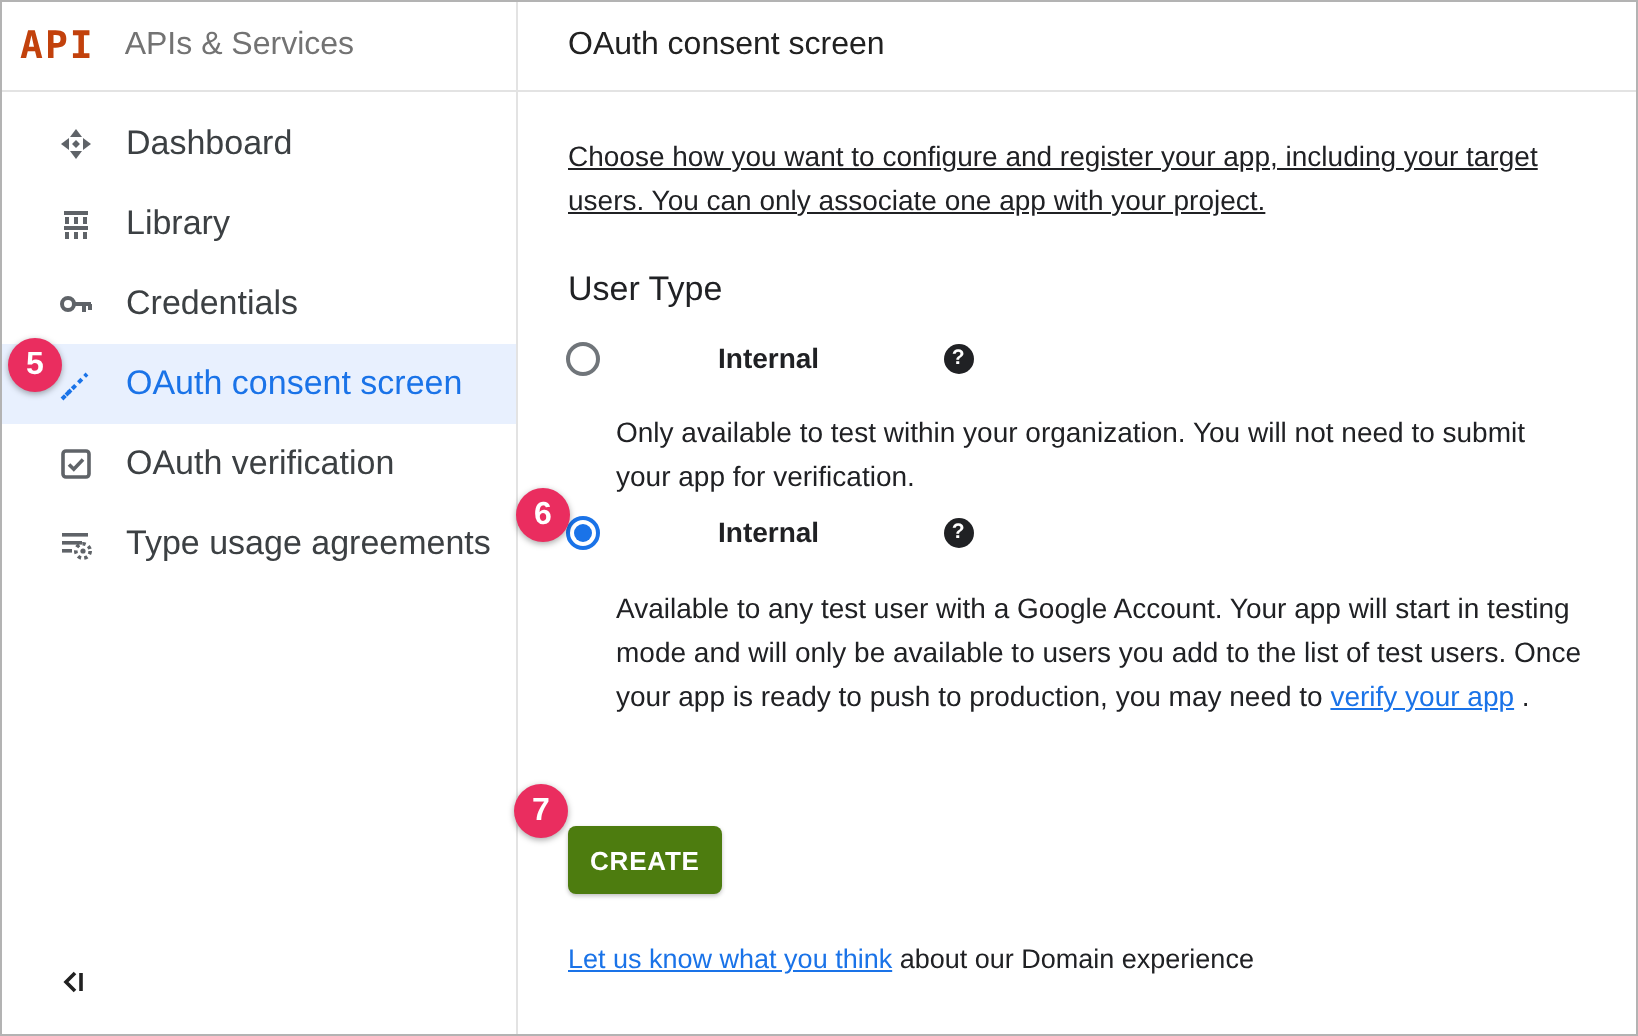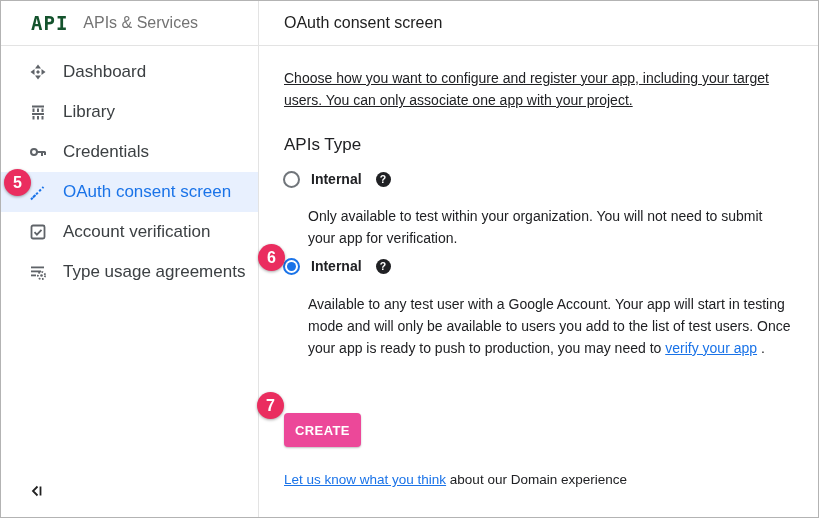--- a/index.html
+++ b/index.html
@@ -23,26 +23,26 @@
     background: #ffffff;
     border-right: 1px solid #e3e3e3;
   }
   .sidebar-header {
     height: 45px;
     border-bottom: 1px solid #e3e3e3;
     display: flex;
     align-items: center;
   }
   .logo {
-    margin-left: 30px;
+    margin-left: 9px;
     font-family: "DejaVu Sans Mono", monospace;
     font-weight: bold;
     font-size: 19px;
     letter-spacing: 1px;
-    color: #14532d;
+    color: #c2410c;
   }
   .app-title {
     margin-left: 15px;
     font-size: 16px;
     color: #737373;
   }
   .nav { margin-top: 6px; }
   .nav-item {
     height: 40px;
     display: flex;
@@ -97,20 +97,21 @@
     font-size: 17px;
     font-weight: normal;
     color: #202124;
   }
   .option-row {
     position: absolute;
     left: 282px;
     height: 20px;
     display: flex;
     align-items: center;
+    gap: 48px;
   }
   .row-internal { top: 168px; }
   .row-external { top: 255px; }
   .radio {
     width: 17px; height: 17px;
     border-radius: 50%;
     border: 2px solid #70757a;
     background: #fff;
     position: relative;
     cursor: pointer;
@@ -156,21 +157,21 @@
     color: #1a73e8;
     text-decoration: underline;
     cursor: pointer;
     text-align: center;
   }
   .create-btn {
     position: absolute;
     left: 283px; top: 412px;
     height: 34px;
     padding: 0 11px;
-    background: #ec4899;
+    background: #4d7c0f;
     color: #ffffff;
     border: none;
     border-radius: 4px;
     font-family: "Liberation Sans", sans-serif;
     font-size: 13px;
     font-weight: bold;
     letter-spacing: 0.4px;
     display: flex; align-items: center; justify-content: center;
     cursor: pointer;
     box-shadow: 0 1px 2px rgba(0,0,0,0.25);
@@ -263,21 +264,21 @@
         <span class="nav-label">OAuth consent screen</span>
       </div>
 
       <div class="nav-item">
         <span class="nav-icon">
           <svg width="18" height="18" viewBox="0 0 18 18">
             <rect x="2.5" y="2.5" width="13" height="13" rx="1.5" fill="none" stroke="#5f6368" stroke-width="1.8"></rect>
             <path d="m5.5 9.2 2.4 2.4 4.6-4.8" fill="none" stroke="#5f6368" stroke-width="1.8"></path>
           </svg>
         </span>
-        <span class="nav-label">Account verification</span>
+        <span class="nav-label">OAuth verification</span>
       </div>
 
       <div class="nav-item">
         <span class="nav-icon">
           <svg width="18" height="18" viewBox="0 0 18 18">
             <rect x="2" y="3.5" width="13" height="1.8" fill="#5f6368"></rect>
             <rect x="2" y="7.5" width="10" height="1.8" fill="#5f6368"></rect>
             <rect x="2" y="11.5" width="5" height="1.8" fill="#5f6368"></rect>
             <circle cx="12.5" cy="12.5" r="3.6" fill="none" stroke="#5f6368" stroke-width="1.8" stroke-dasharray="1.7 1.6"></circle>
             <circle cx="12.5" cy="12.5" r="1.3" fill="#5f6368"></circle>
@@ -295,21 +296,21 @@
       </svg>
     </div>
   </div>
 
   <div class="main-header">
     <span class="main-title">OAuth consent screen</span>
   </div>
 
   <p class="intro">Choose how you want to configure and register your app, including your target users. You can only associate one app with your project.</p>
 
-  <h2 class="user-type-heading">APIs Type</h2>
+  <h2 class="user-type-heading">User Type</h2>
 
   <div class="option-row row-internal">
     <span class="radio"></span>
     <span class="option-label">Internal</span>
     <span class="help">?</span>
   </div>
 
   <p class="option-desc desc-internal">Only available to test within your organization. You will not need to submit your app for verification.</p>
 
   <div class="option-row row-external">

